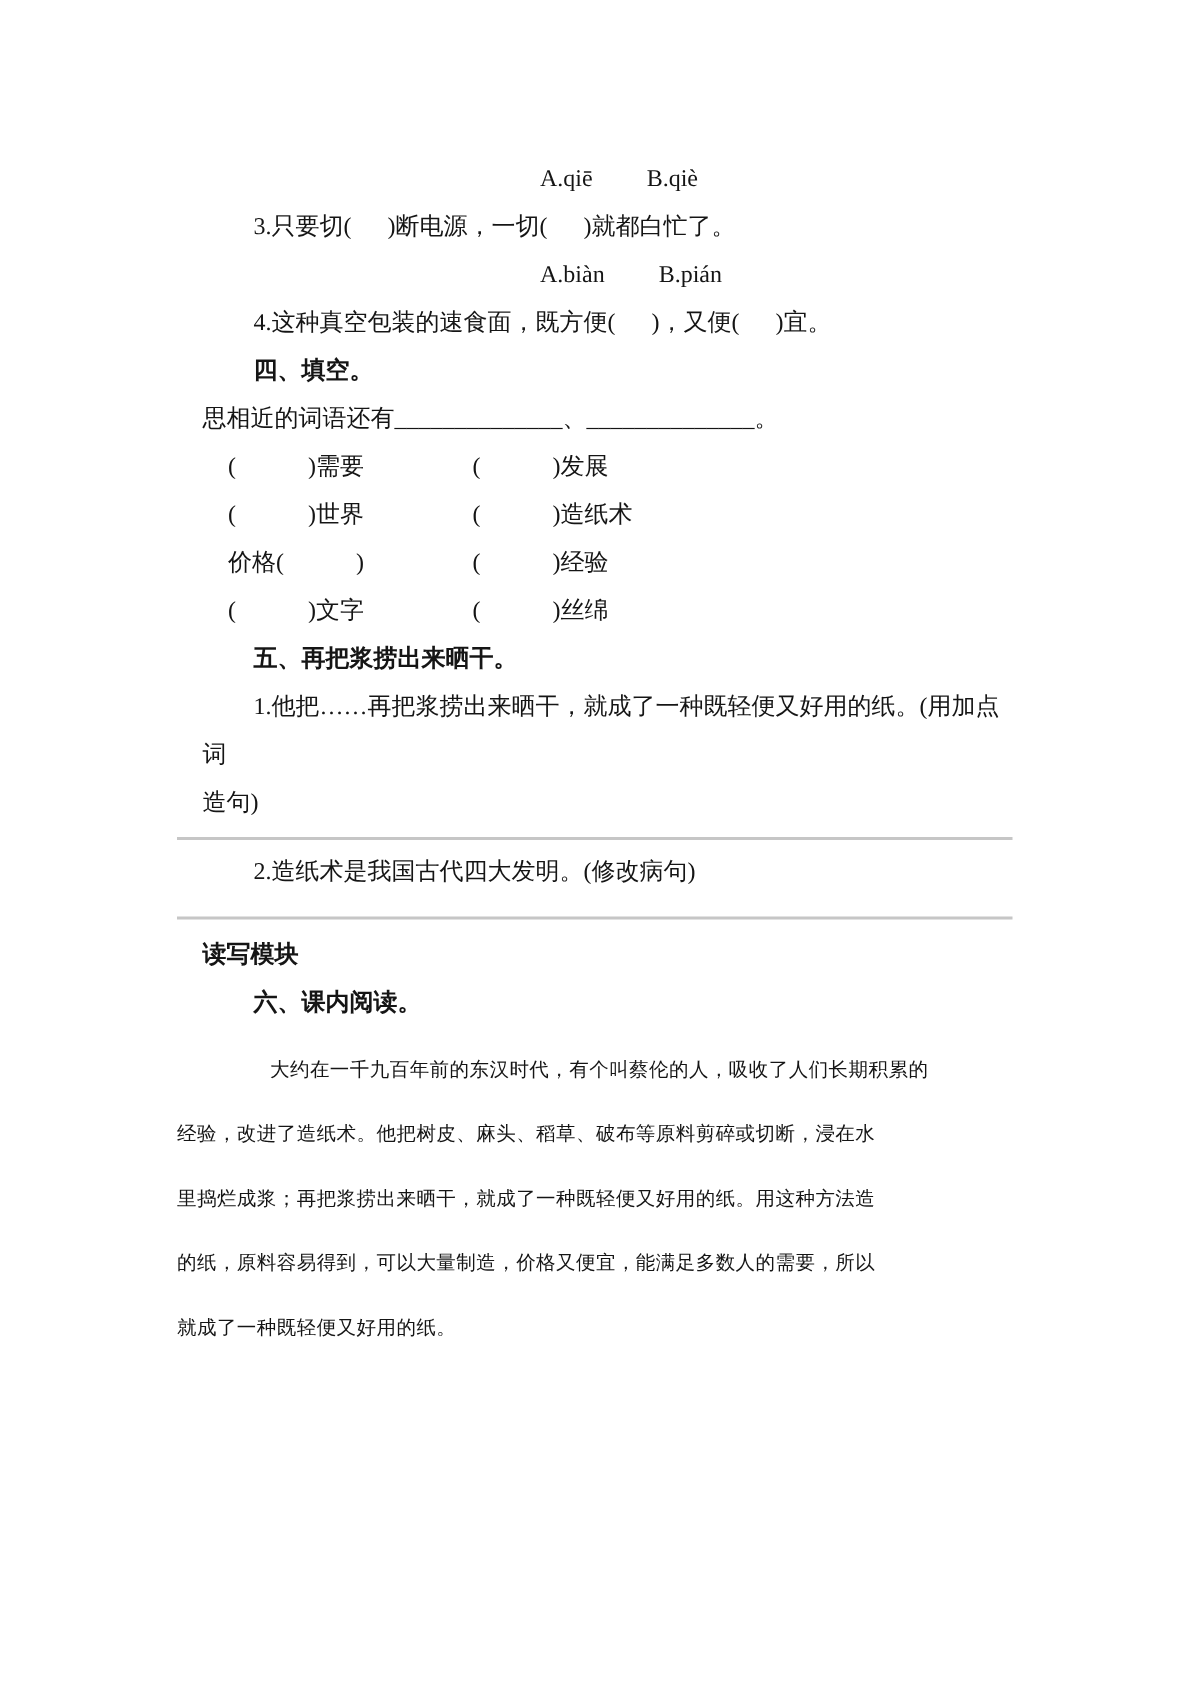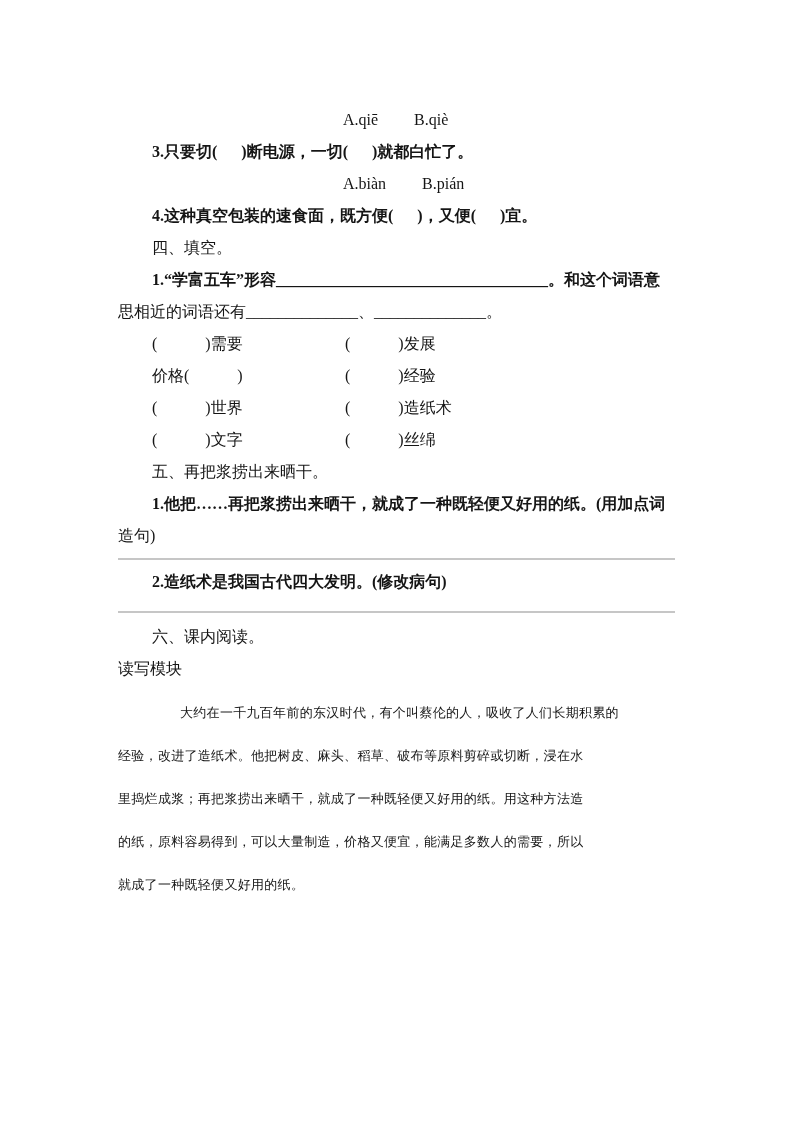--- a/index.html
+++ b/index.html
@@ -13,33 +13,33 @@
     padding: 104px 118px 0 118px;
     font-family: "Liberation Serif", "DejaVu Serif", serif;
     font-size: 16px;
     color: #151515;
     overflow: hidden;
   }
   .line {
     line-height: 32px;
     white-space: pre-wrap;
     min-height: 32px;
+    margin-left: 17px;
   }
-  .indent { text-indent: 34px; font-weight: bold; }
+  .indent { text-indent: 34px; }
   .choices { padding-left: 225px; }
   .mod {
     font-family: "Liberation Sans", "DejaVu Sans", sans-serif;
-    font-weight: normal;
+    font-weight: bold;
   }
   .blank-row {
     display: flex;
     line-height: 32px;
     padding-left: 34px;
     white-space: pre-wrap;
-    gap: 30px;
   }
   .blank-cell { display: inline-block; width: 163px; }
   .ans-line {
     border: none;
     border-top: 2px solid #c6c6c6;
     height: 0;
     margin: 6px 0 6px 0;
   }
   .ans-line-2 {
     border: none;
@@ -60,52 +60,51 @@
 <body>
 
 <div class="page">
 
   <div class="line choices">A.qiē         B.qiè</div>
   <div class="line indent">3.只要切(      )断电源，一切(      )就都白忙了。</div>
   <div class="line choices">A.biàn         B.pián</div>
   <div class="line indent">4.这种真空包装的速食面，既方便(      )，又便(      )宜。</div>
 
   <div class="line indent mod">四、填空。</div>
-  <div class="line indent">1.“学富五车”形容__________________________________。和这个词语意</div>
   <div class="line">思相近的词语还有______________、______________。</div>
 
   <div class="blank-row">
     <span class="blank-cell">(            )需要</span>
     <span>(            )发展</span>
   </div>
   <div class="blank-row">
+    <span class="blank-cell">(            )世界</span>
+    <span>(            )造纸术</span>
+  </div>
+  <div class="blank-row">
     <span class="blank-cell">价格(            )</span>
     <span>(            )经验</span>
-  </div>
-  <div class="blank-row">
-    <span class="blank-cell">(            )世界</span>
-    <span>(            )造纸术</span>
   </div>
   <div class="blank-row">
     <span class="blank-cell">(            )文字</span>
     <span>(            )丝绵</span>
   </div>
 
   <div class="line indent mod">五、再把浆捞出来晒干。</div>
   <div class="line indent">1.他把……再把浆捞出来晒干，就成了一种既轻便又好用的纸。(用加点词</div>
   <div class="line">造句)</div>
 
   <hr class="ans-line">
 
   <div class="line indent">2.造纸术是我国古代四大发明。(修改病句)</div>
 
   <hr class="ans-line-2">
 
+  <div class="line mod">读写模块</div>
   <div class="line indent mod">六、课内阅读。</div>
-  <div class="line mod">读写模块</div>
 
   <div class="passage">
     <div class="reading-line p-first">大约在一千九百年前的东汉时代，有个叫蔡伦的人，吸收了人们长期积累的</div>
     <div class="reading-line">经验，改进了造纸术。他把树皮、麻头、稻草、破布等原料剪碎或切断，浸在水</div>
     <div class="reading-line">里捣烂成浆；再把浆捞出来晒干，就成了一种既轻便又好用的纸。用这种方法造</div>
     <div class="reading-line">的纸，原料容易得到，可以大量制造，价格又便宜，能满足多数人的需要，所以</div>
     <div class="reading-line">就成了一种既轻便又好用的纸。</div>
   </div>
 
 </div>

